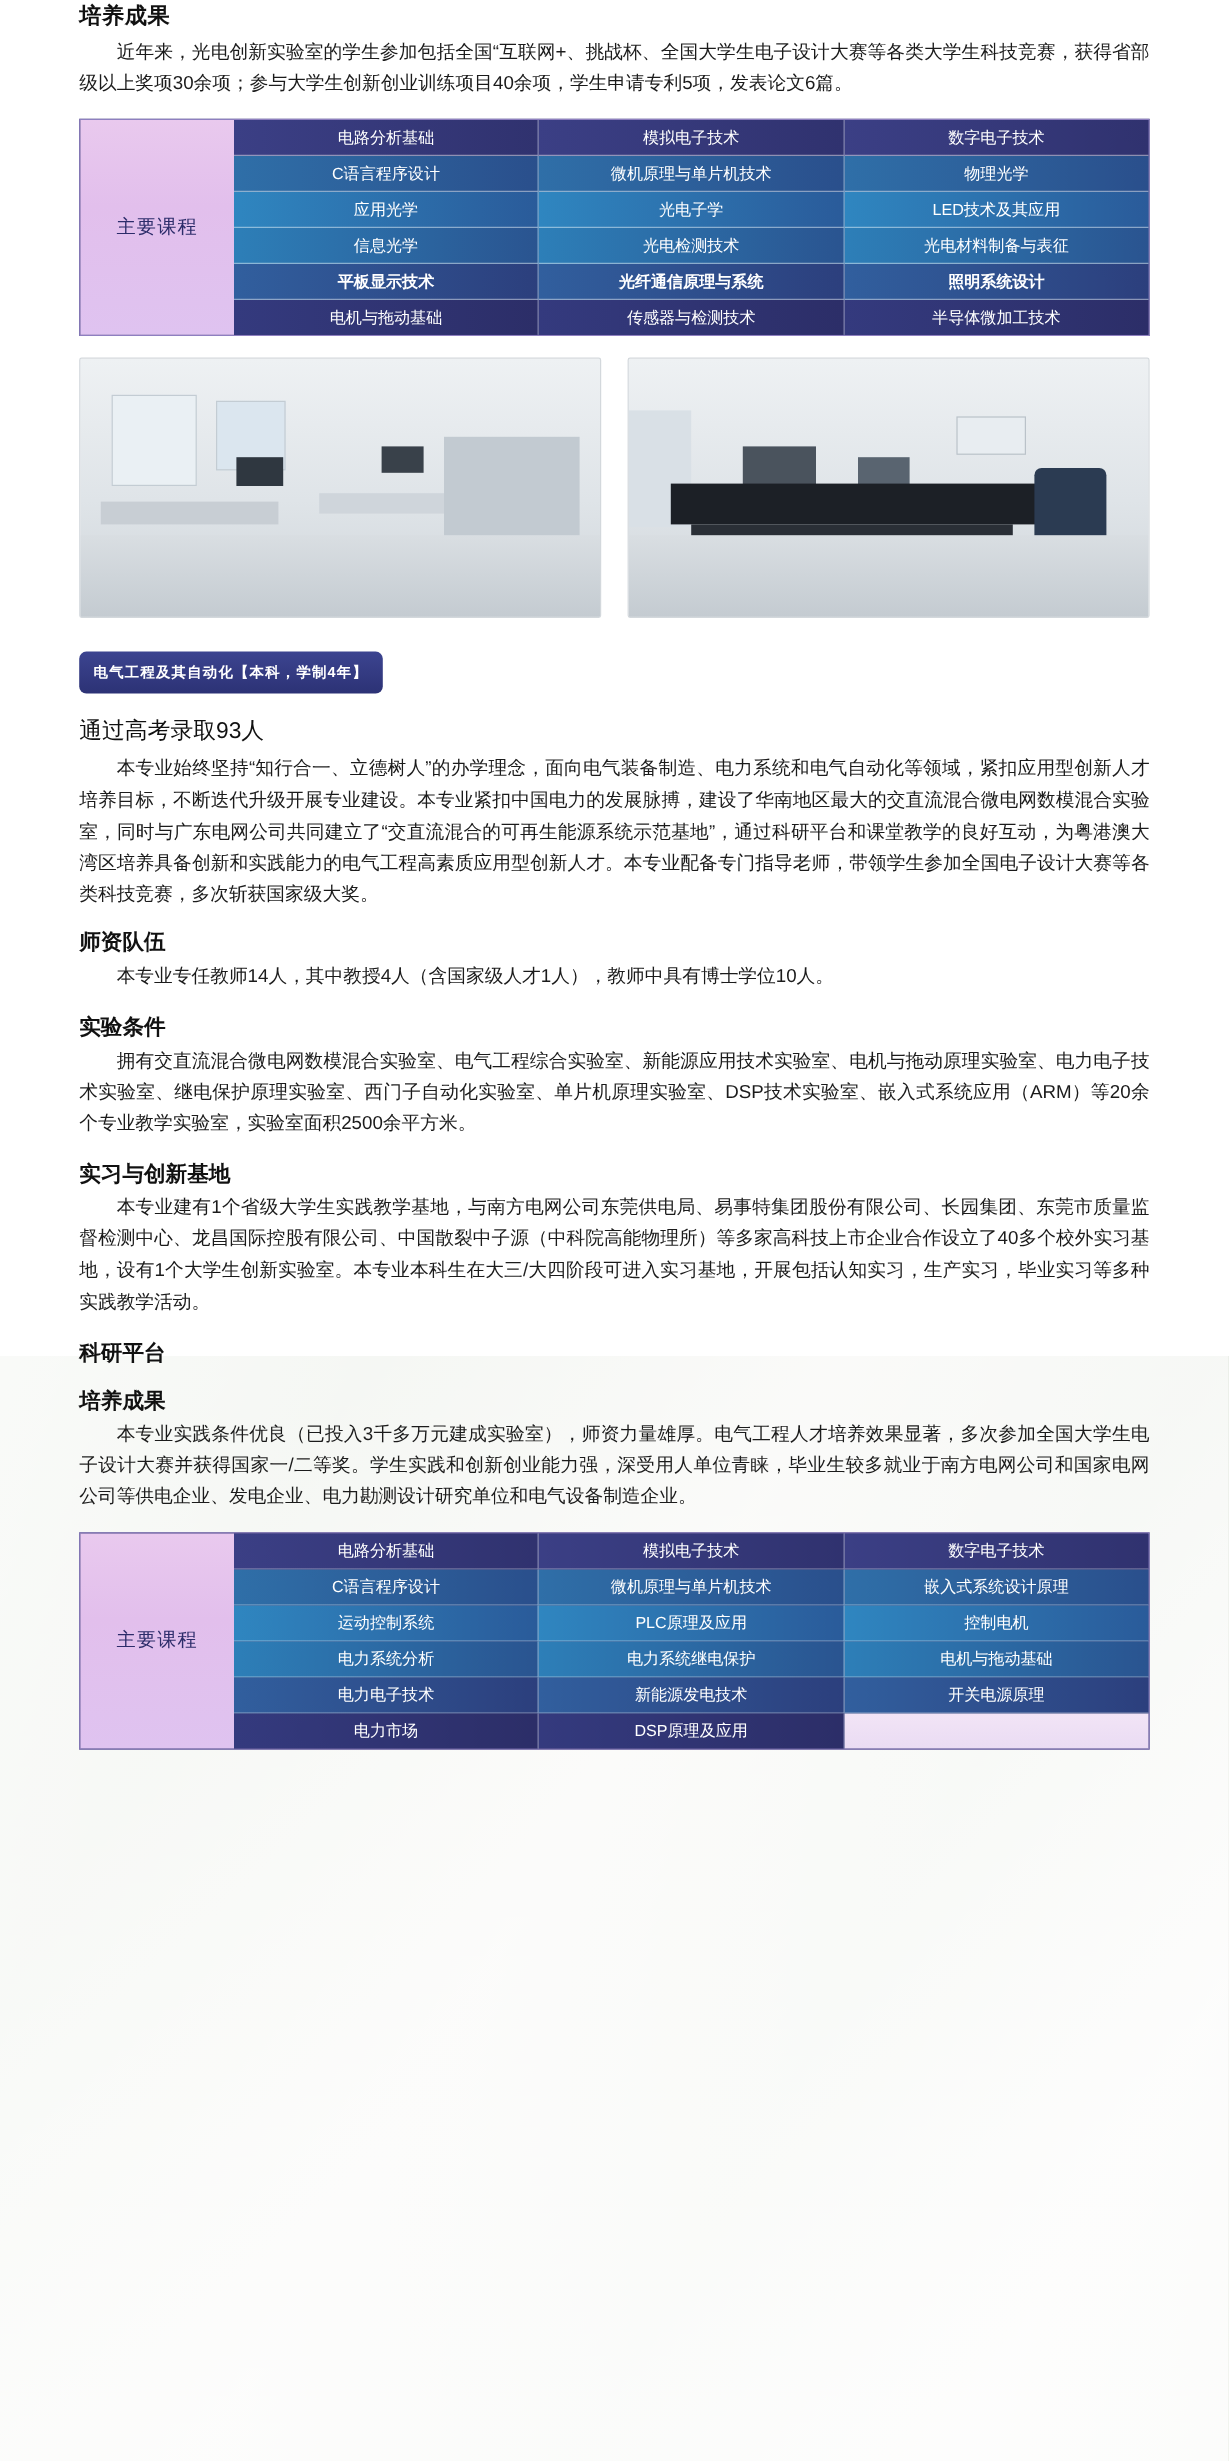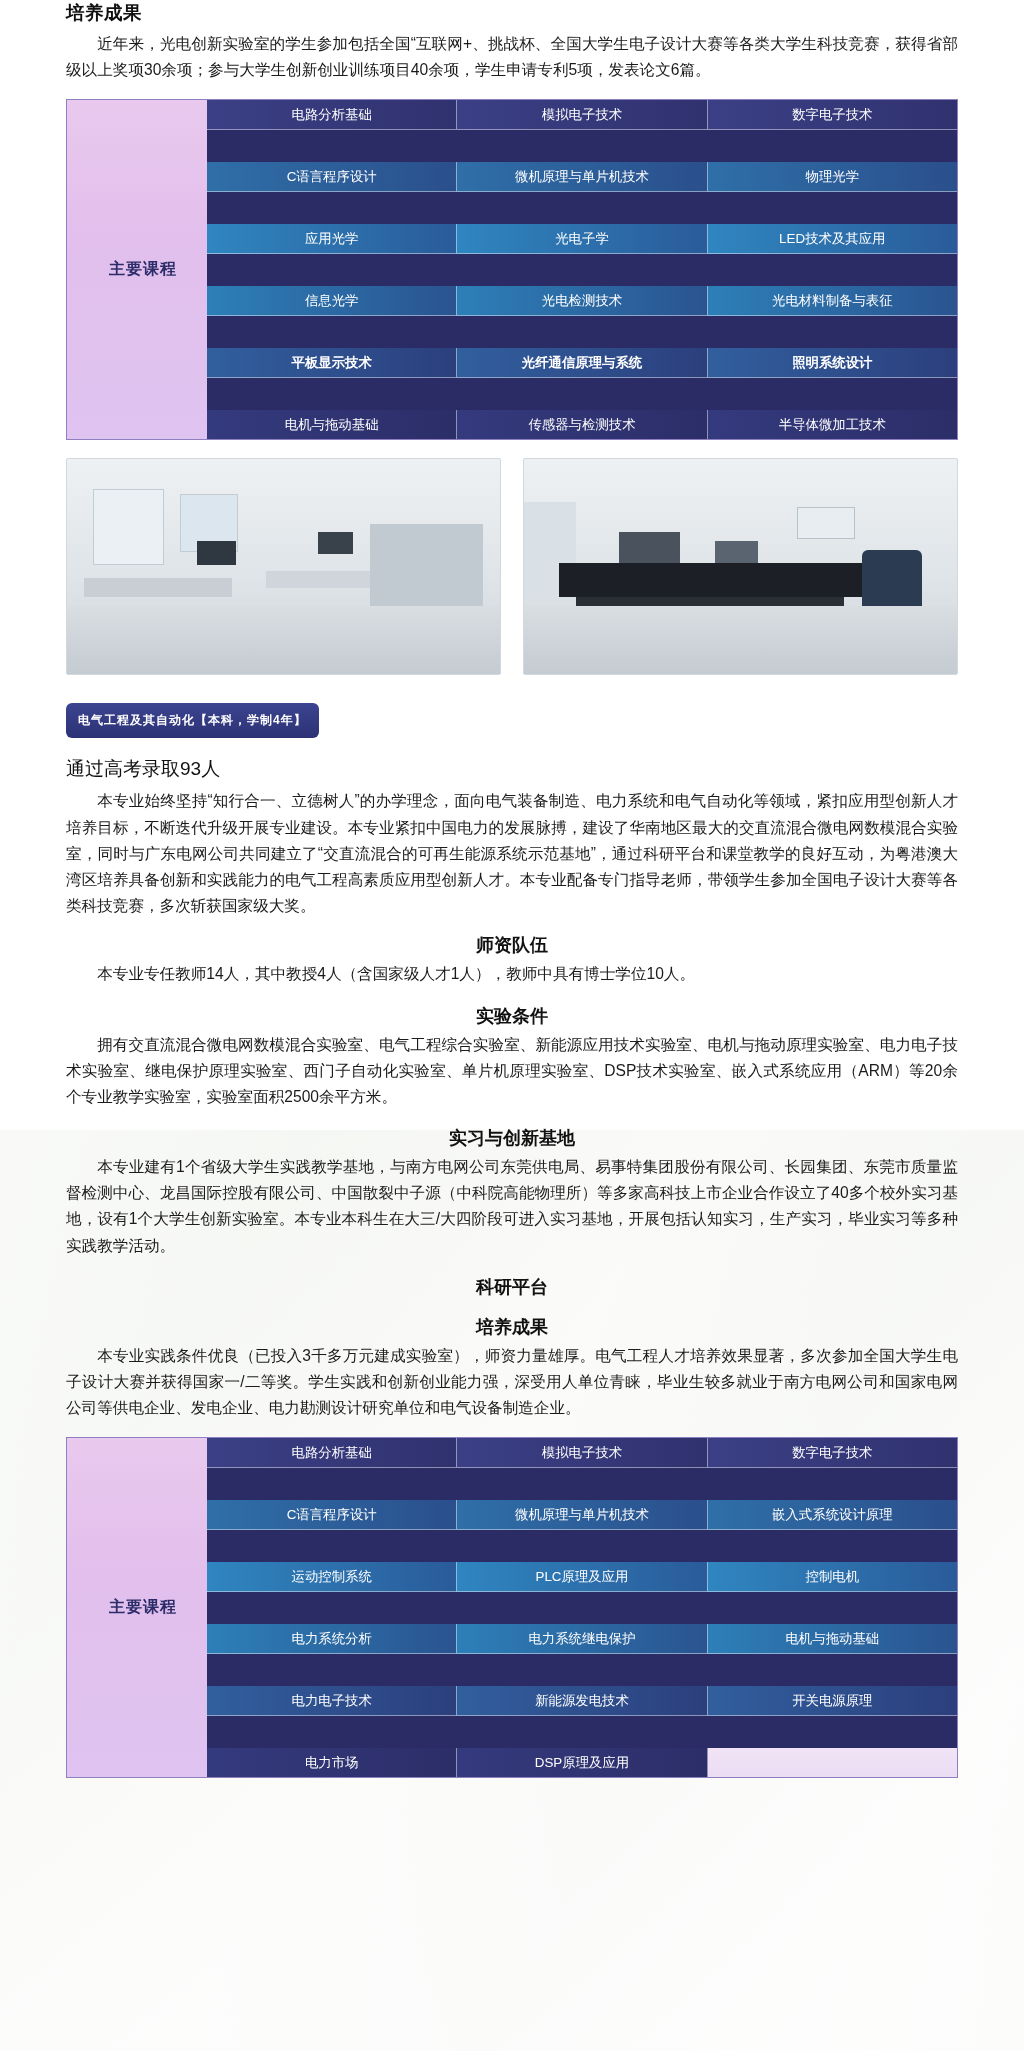--- a/index.html
+++ b/index.html
@@ -44,25 +44,24 @@
     display:flex;
     margin-top:10px;
     border:1px solid #8e7fc0;
     background:#2b2c66;
   }
   .course-label{
     width:128px;
     flex:0 0 128px;
     background:linear-gradient(180deg,#e9c9ee 0%,#e2bfec 40%,#dfc3f0 100%);
     display:flex;align-items:center;justify-content:center;
-    font-size:16px;font-weight:bold;color:#2c2c6a;
+    font-size:16px;font-weight:normal;color:#2c2c6a;
     letter-spacing:1px;
-    padding-left:12px;
-  }
-  .course-grid{flex:1;display:flex;flex-direction:column;gap:32px;}
+  }
+  .course-grid{flex:1;display:flex;flex-direction:column;}
   .course-row{display:flex;}
   .course-cell{
     flex:1;
     text-align:center;
     font-size:13.4px;
     color:#ffffff;
     padding:5.5px 2px;
     border-right:1px solid rgba(255,255,255,.45);
     border-bottom:1px solid rgba(255,255,255,.45);
     white-space:nowrap;
@@ -117,21 +116,21 @@
     margin:28px 0 18px 0;
     background:linear-gradient(180deg,#3c4490 0%,#2c3275 100%);
     color:#fff;
     font-size:12px;
     font-weight:bold;
     letter-spacing:1px;
     padding:9px 12px;
     border-radius:6px;
   }
   h3.sub-title{
-    font-size:18px;font-weight:bold;margin:14px 0 4px 0;color:#111;text-align:center;
+    font-size:18px;font-weight:bold;margin:14px 0 4px 0;color:#111;
   }
   h3.enroll{
     font-size:19px;font-weight:normal;margin:0 0 6px 0;color:#111;
   }
 </style>
 </head>
 <body>
 
 <div class="bg-photo"></div>
 

